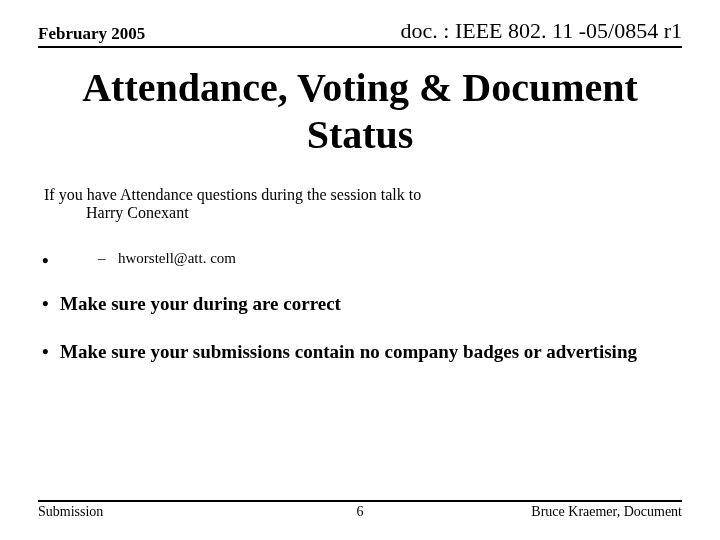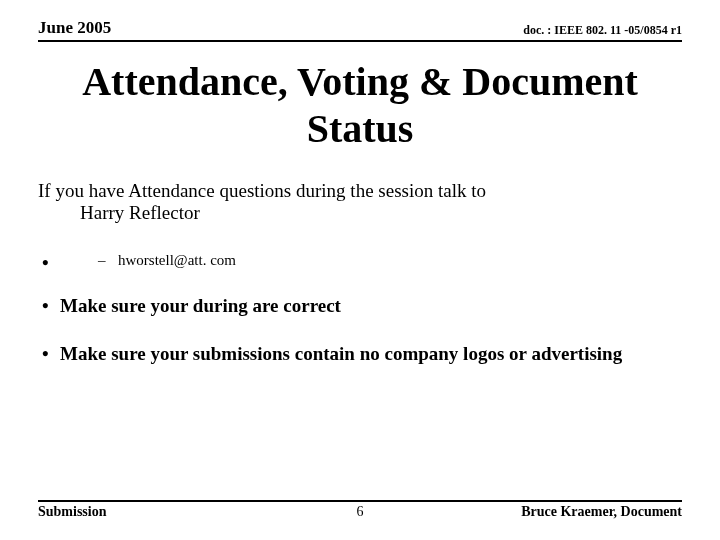--- a/index.html
+++ b/index.html
@@ -1,65 +1,65 @@
 <!DOCTYPE html>
 <html><head>
 <meta charset="utf-8">
 <style>
   * { margin: 0; padding: 0; box-sizing: border-box; }
   html, body { width: 720px; height: 540px; background: #fff; font-family: "Times New Roman", Times, serif; color: #000; }
   .slide { position: relative; width: 720px; height: 540px; padding: 18px 38px 20px 38px; }
   .hdr { display: flex; justify-content: space-between; align-items: flex-end; border-bottom: 2px solid #000; padding-bottom: 2px; }
   .hdr-left { font-weight: bold; font-size: 17px; }
-  .hdr-right { font-weight: bold; font-size: 12px; }
+  .hdr-right { font-weight: normal; font-size: 22px; }
   .title { text-align: center; font-weight: bold; font-size: 40px; margin-top: 16px; margin-bottom: 28px; }
-  .intro { font-size: 19px; margin: 0 0 28px 0; padding-left: 0; }
+  .intro { font-size: 16px; margin: 0 0 28px 6px; padding-left: 0; }
   .intro .line2 { display: block; padding-left: 42px; }
   ul.bullets { list-style: none; padding-left: 0; margin: 0; }
   ul.bullets > li { font-size: 19px; font-weight: bold; margin-bottom: 2px; position: relative; padding-left: 22px; }
   ul.bullets > li::before { content: "•"; position: absolute; left: 4px; top: 0; font-size: 19px; }
   ul.sub { list-style: none; padding-left: 38px; margin-top: 4px; margin-bottom: 0; }
   ul.sub > li { font-size: 15px; font-weight: normal; position: relative; padding-left: 20px; }
   ul.sub > li::before { content: "–"; position: absolute; left: 0; top: 0; }
   .spacer { height: 24px; }
   .ftr { position: absolute; left: 38px; right: 38px; bottom: 20px; border-top: 2px solid #000; padding-top: 2px; display: flex; justify-content: space-between; align-items: flex-start; font-size: 14px; }
   .ftr .mid { position: absolute; left: 0; right: 0; text-align: center; }
-  .ftr .left, .ftr .right { position: relative; z-index: 1; font-weight: bold; }
+  .ftr .left, .ftr .right { position: relative; z-index: 1; }
 </style>
 </head>
 <body>
 
 <div class="slide">
 
   <div class="hdr">
-    <div class="hdr-left">June 2005</div>
+    <div class="hdr-left">February 2005</div>
     <div class="hdr-right">doc. : IEEE 802. 11 -05/0854 r1</div>
   </div>
 
   <div class="title">Attendance, Voting &amp; Document Status</div>
 
   <div class="intro">
     <span>If you have Attendance questions during the session talk to</span>
-    <span class="line2">Harry Reflector</span>
+    <span class="line2">Harry Conexant</span>
   </div>
 
   <ul class="bullets">
     <li>
       <ul class="sub">
         <li>hworstell@att. com</li>
       </ul>
     </li>
   </ul>
   <div class="spacer"></div>
   <ul class="bullets">
     <li>Make sure your during are correct</li>
   </ul>
   <div class="spacer"></div>
   <ul class="bullets">
-    <li>Make sure your submissions contain no company logos or advertising</li>
+    <li>Make sure your submissions contain no company badges or advertising</li>
   </ul>
 
   <div class="ftr">
     <div class="left">Submission</div>
     <div class="mid">6</div>
     <div class="right">Bruce Kraemer, Document</div>
   </div>
 
 </div>
 

